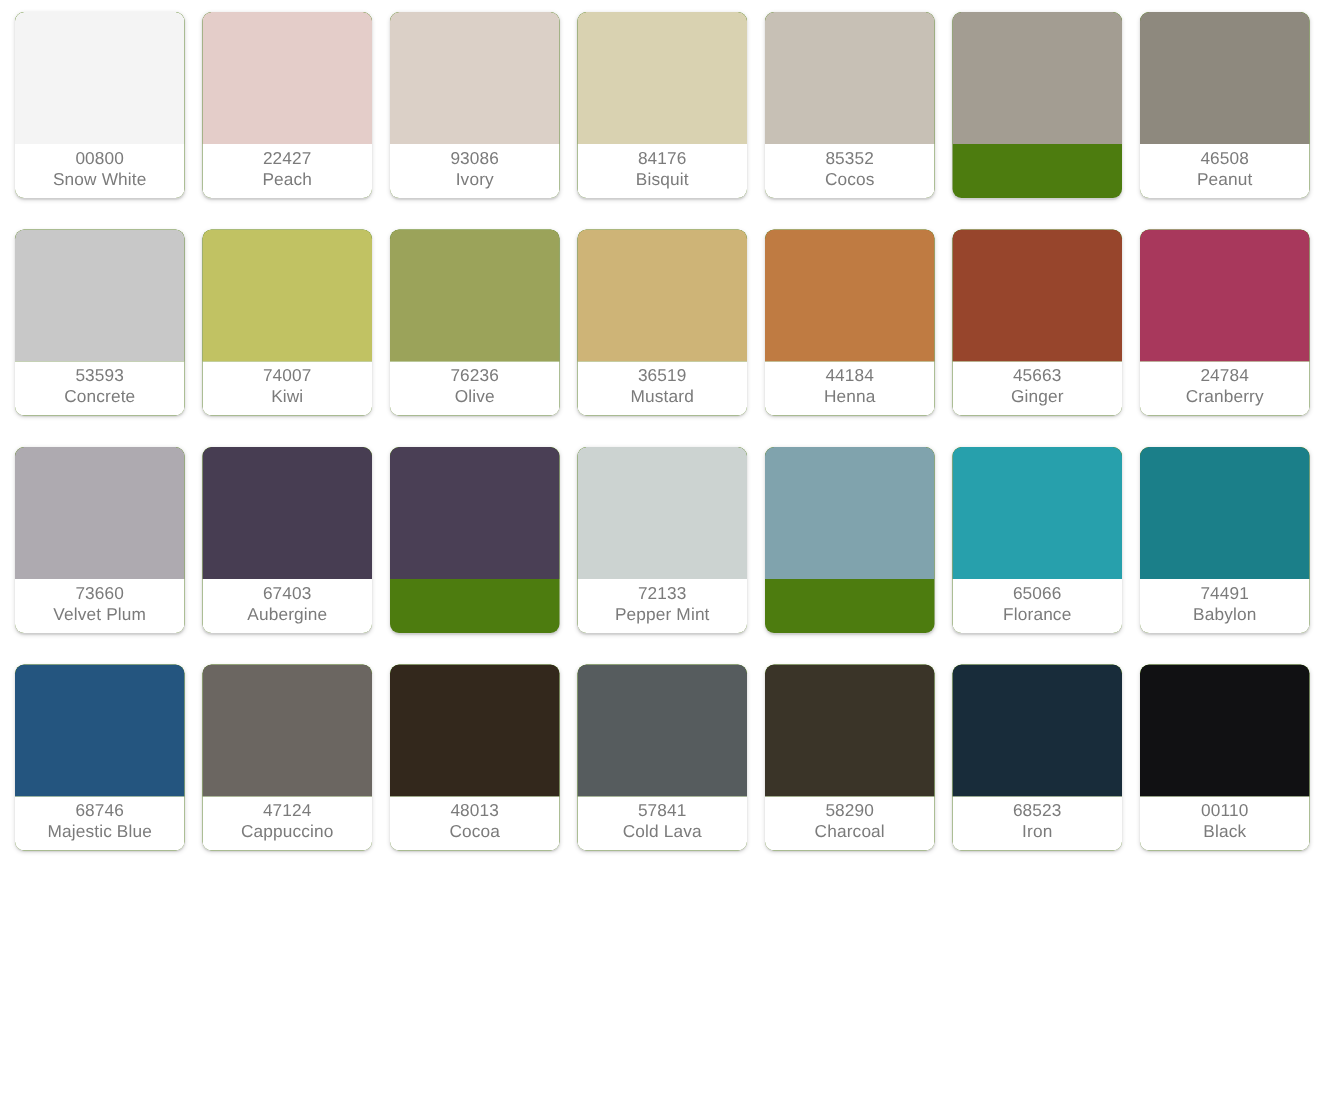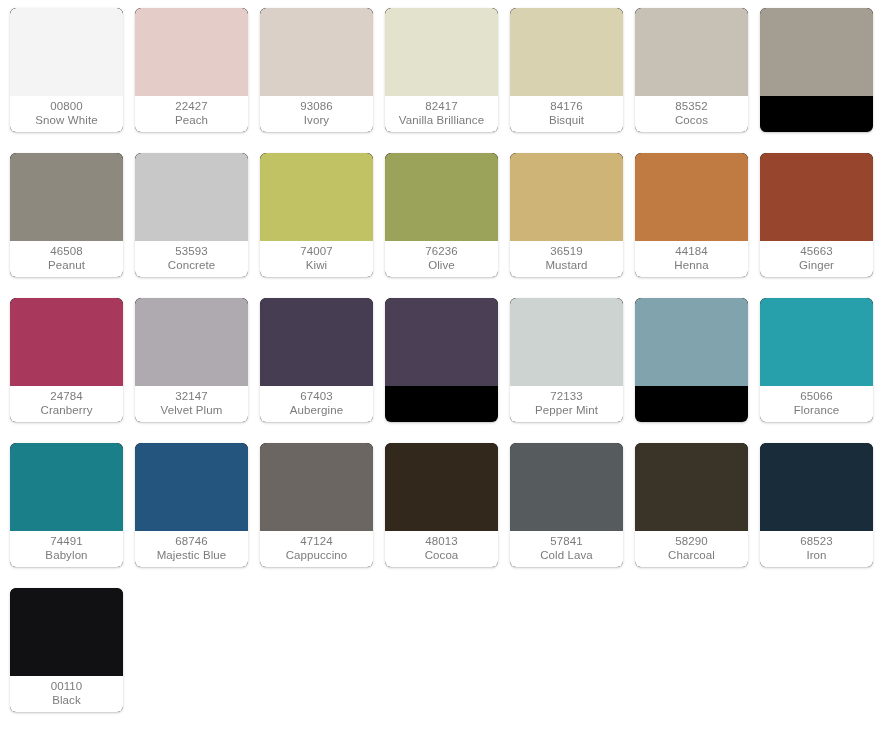--- a/index.html
+++ b/index.html
@@ -21,21 +21,21 @@
     grid-auto-rows: 124px;
     column-gap: 12px;
     row-gap: 21px;
     padding: 8px 0 0 10px;
     box-sizing: border-box;
   }
 
   .swatch-card {
     width: 113px;
     height: 124px;
-    background: #000000;
+    background: #4d7c0f;
     border-radius: 6px;
     box-shadow: 0 1px 3px rgba(0,0,0,0.17), 0 1px 1px rgba(0,0,0,0.08);
     overflow: hidden;
     display: flex;
     flex-direction: column;
     cursor: pointer;
     position: relative;
   }
 
   .swatch-color {
@@ -84,27 +84,20 @@
       </div>
     </div>
     <div class="swatch-card">
       <div class="swatch-color" style="background-color: rgb(219, 208, 199);"></div>
       <div class="swatch-label">
         <div class="swatch-code">93086</div>
         <div class="swatch-name">Ivory</div>
       </div>
     </div>
     <div class="swatch-card">
-      <div class="swatch-color" style="background-color: rgb(227, 226, 204);"></div>
-      <div class="swatch-label">
-        <div class="swatch-code">82417</div>
-        <div class="swatch-name">Vanilla Brilliance</div>
-      </div>
-    </div>
-    <div class="swatch-card">
       <div class="swatch-color" style="background-color: rgb(217, 210, 177);"></div>
       <div class="swatch-label">
         <div class="swatch-code">84176</div>
         <div class="swatch-name">Bisquit</div>
       </div>
     </div>
     <div class="swatch-card">
       <div class="swatch-color" style="background-color: rgb(199, 192, 181);"></div>
       <div class="swatch-label">
         <div class="swatch-code">85352</div>
@@ -166,21 +159,21 @@
     <div class="swatch-card">
       <div class="swatch-color" style="background-color: rgb(168, 56, 92);"></div>
       <div class="swatch-label">
         <div class="swatch-code">24784</div>
         <div class="swatch-name">Cranberry</div>
       </div>
     </div>
     <div class="swatch-card">
       <div class="swatch-color" style="background-color: rgb(174, 170, 176);"></div>
       <div class="swatch-label">
-        <div class="swatch-code">32147</div>
+        <div class="swatch-code">73660</div>
         <div class="swatch-name">Velvet Plum</div>
       </div>
     </div>
     <div class="swatch-card">
       <div class="swatch-color" style="background-color: rgb(71, 61, 82);"></div>
       <div class="swatch-label">
         <div class="swatch-code">67403</div>
         <div class="swatch-name">Aubergine</div>
       </div>
     </div>

